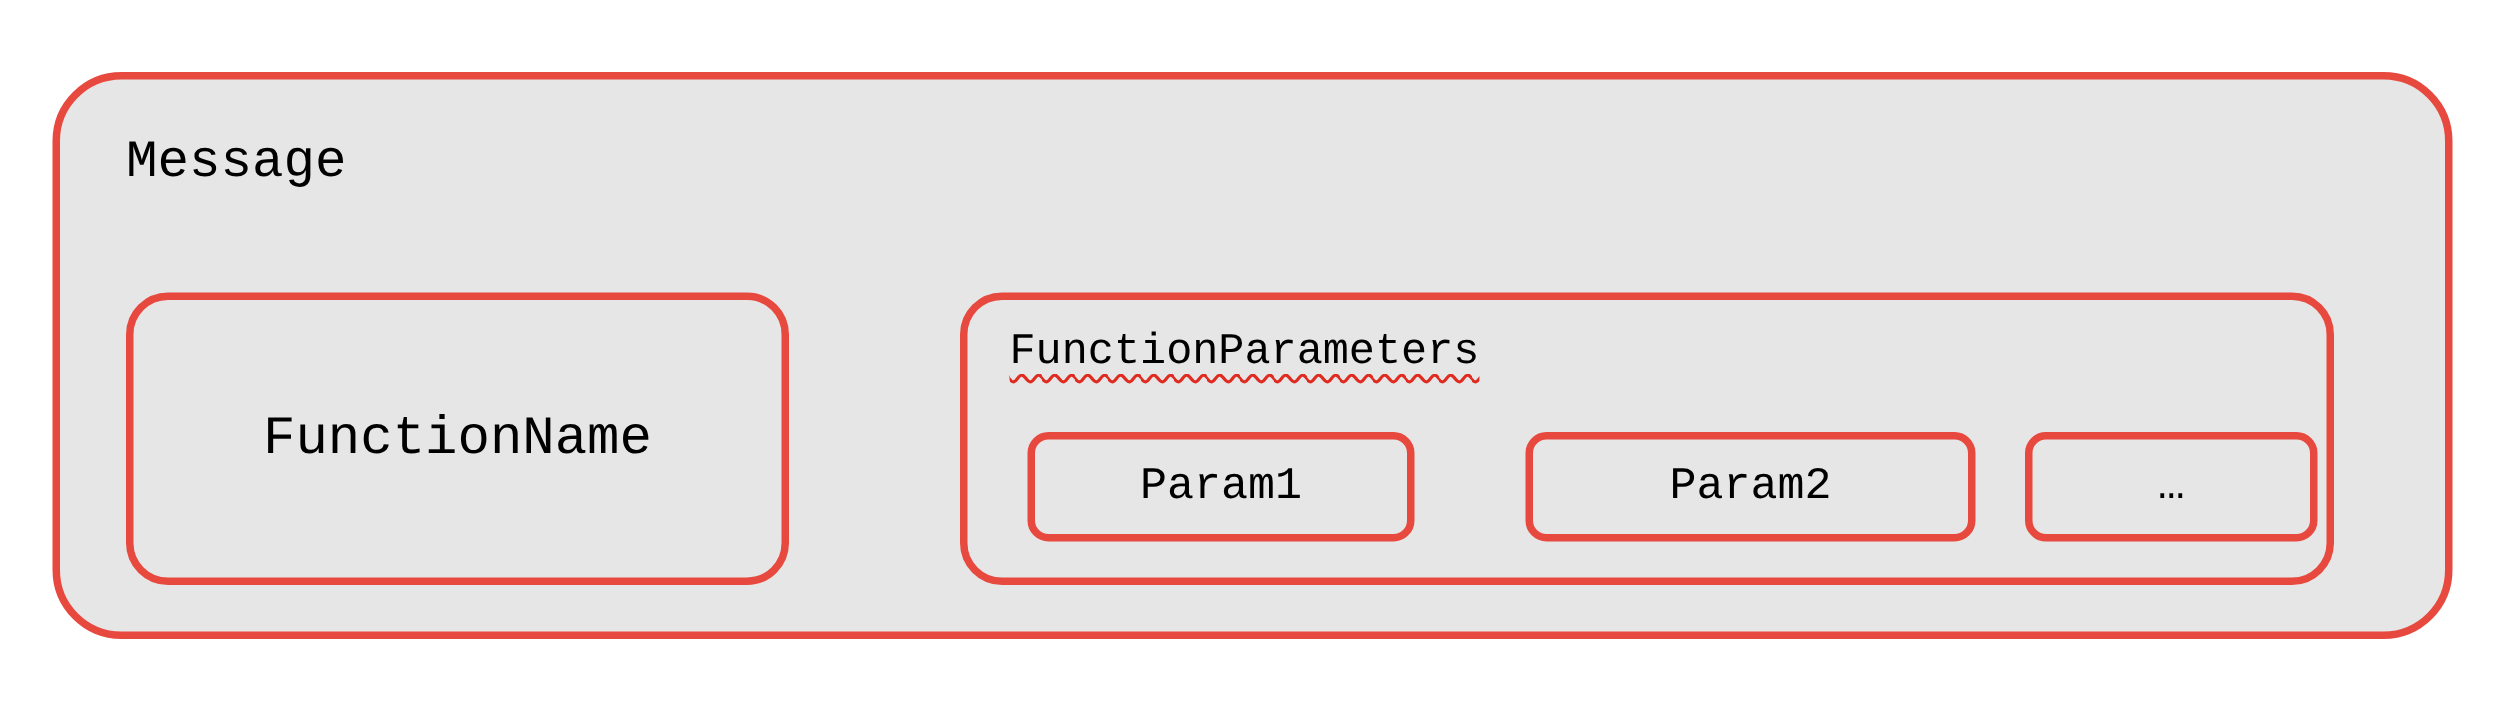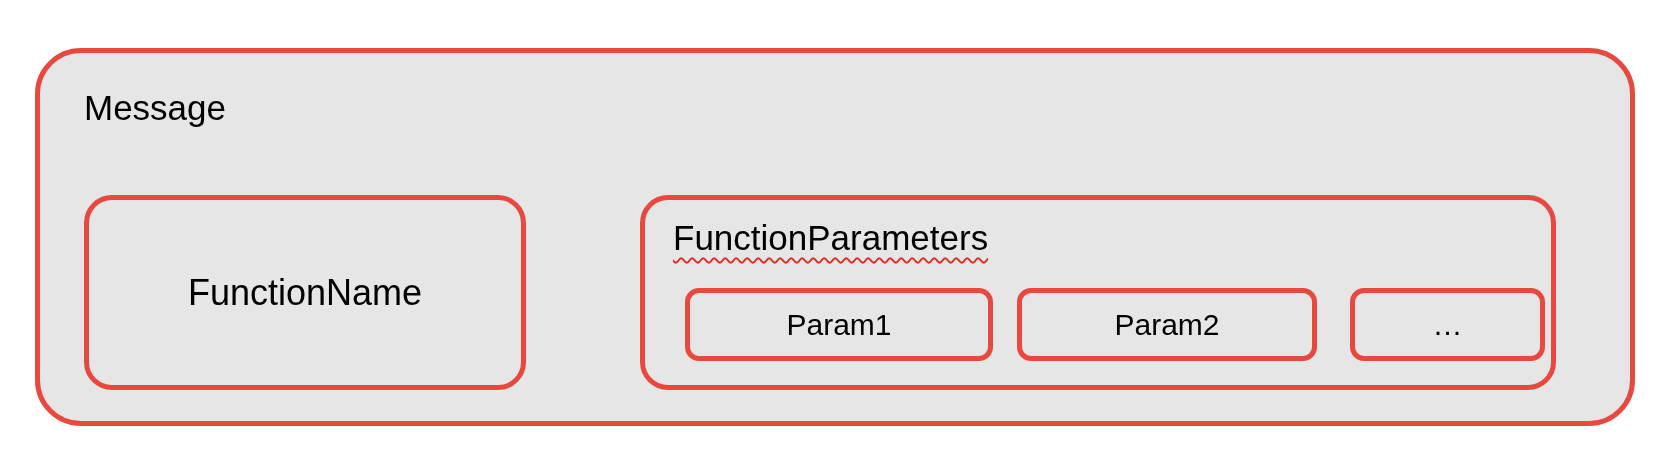--- a/index.html
+++ b/index.html
@@ -2,21 +2,21 @@
 <html style="--border: #e8493f; --fill: #e6e6e6; --text: #000000; --squiggle: #e02b20; --canvas: #ffffff;"><head>
 <meta charset="utf-8">
 <style>
   :root {
     --border: #e8493f;
     --fill: #e6e6e6;
     --text: #000000;
     --squiggle: #e02b20;
     --canvas: #ffffff;
   }
-  * { margin: 0; padding: 0; box-sizing: border-box; }
+  * { margin: 0; padding: 0; box-sizing: border-box; font-family: Liberation Mono, monospace; }
   html, body {
     width: 1666px; height: 468px;
     background: var(--canvas);
     font-family: "Liberation Sans", sans-serif;
     color: var(--text);
     overflow: hidden;
   }
   .canvas {
     position: relative;
     width: 1666px; height: 468px;
@@ -53,21 +53,21 @@
     white-space: nowrap;
   }
   .function-parameters-box {
     left: 600px; top: 142px;
     width: 916px; height: 195px;
     border-radius: 28px;
   }
   .function-parameters-label {
     position: absolute;
     left: 28px; top: 18px;
-    font-size: 35px;
+    font-size: 29px;
     white-space: nowrap;
   }
   .function-parameters-label .squiggle {
     text-decoration-line: underline;
     text-decoration-style: wavy;
     text-decoration-color: var(--squiggle);
     text-decoration-thickness: 2px;
     text-underline-offset: 7px;
   }
   .param-box {
@@ -76,21 +76,21 @@
     height: 73px;
     background: var(--fill);
     border: 5px solid var(--border);
     border-radius: 14px;
     display: flex;
     align-items: center;
     justify-content: center;
     font-size: 30px;
     white-space: nowrap;
   }
-  .param-1 { left: 40px;  width: 308px; }
+  .param-1 { left: 40px;  width: 258px; }
   .param-2 { left: 372px; width: 300px; }
   .param-more { left: 705px; width: 195px; }
 </style>
 </head>
 <body>
 
 <div class="canvas">
 
   <div class="box message-box">
 

